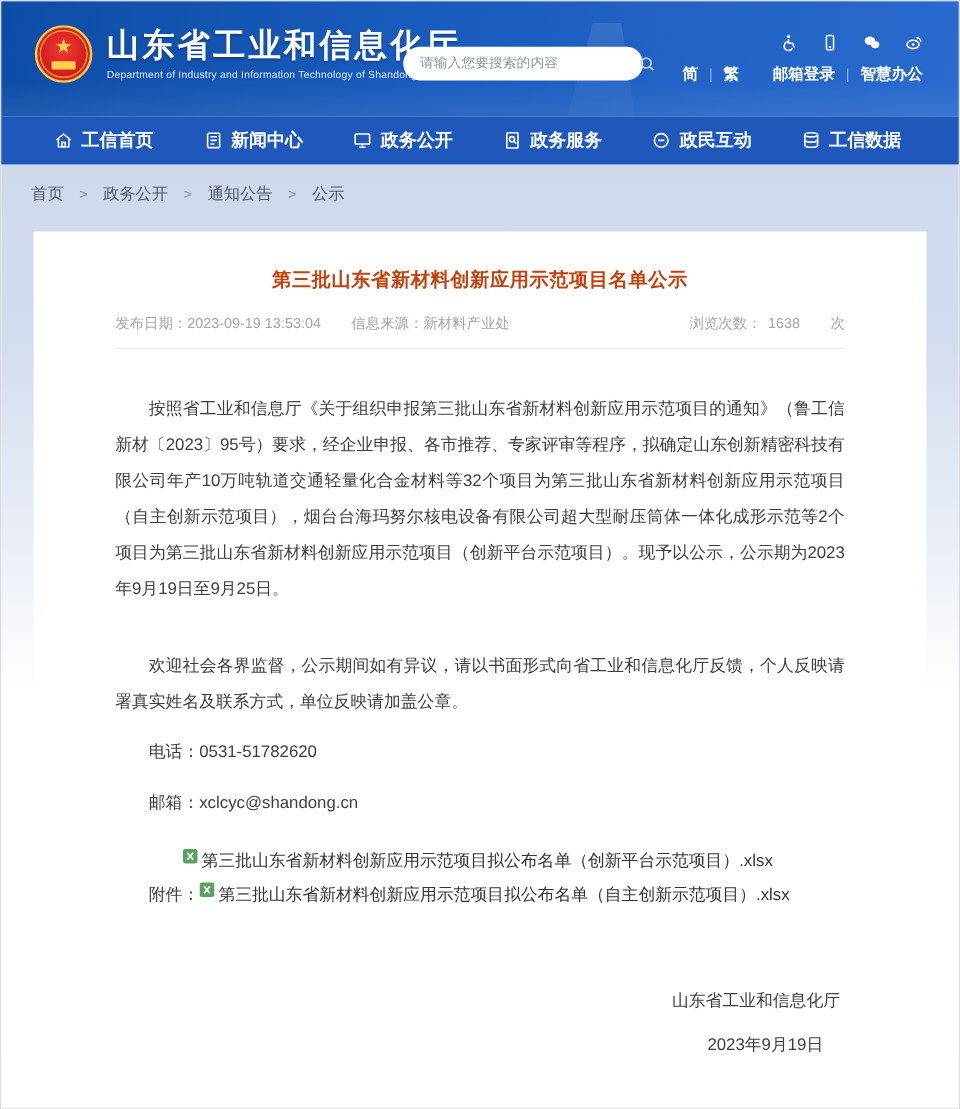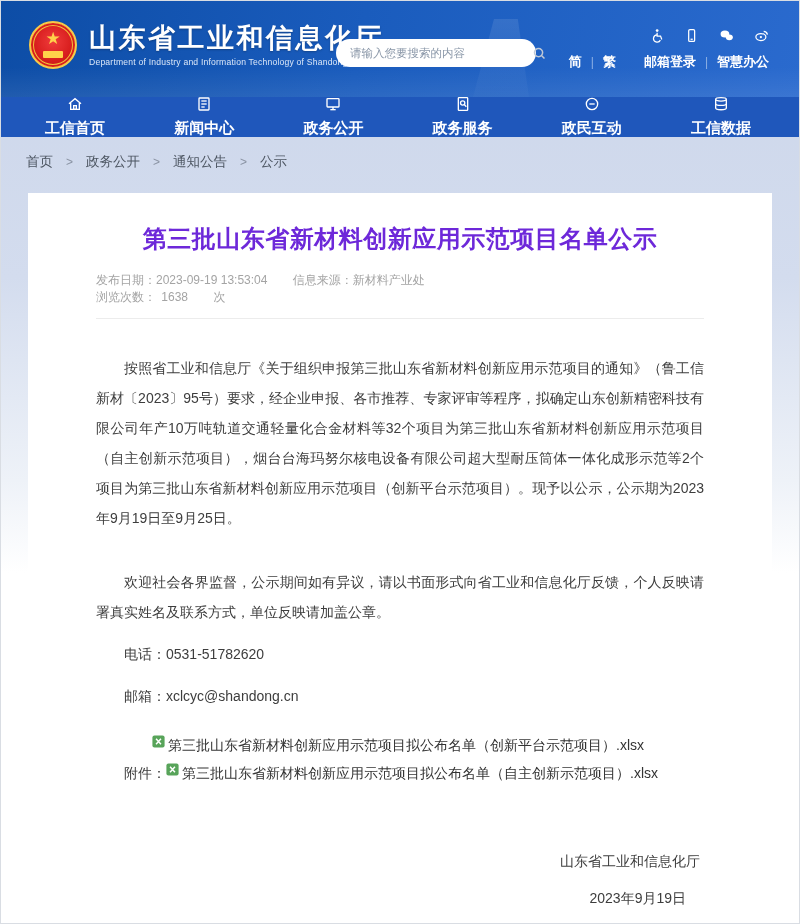--- a/index.html
+++ b/index.html
@@ -38,32 +38,32 @@
   .hdr-icon-row svg { width:15px; height:15px; display:block; }
   .hdr-link-row { margin-top:10px; display:flex; gap:9px; align-items:center; color:#fff; font-size:13px; font-weight:700; }
   .hdr-link-row a { color:#fff; text-decoration:none; }
   .hdr-sep { color:#8fb1e4; font-weight:400; font-size:12px; }
   .hdr-gap { width:10px; }
 
   
   .main-nav { height:40px; background:#1f57bb; display:flex; align-items:center;
     justify-content:space-between; padding:0 48px 0 44px; }
   .nav-item { display:flex; align-items:center; gap:7px; color:#fff; font-size:15px; font-weight:700;
-    cursor:pointer; white-space:nowrap;flex-direction:column; }
+    cursor:pointer; white-space:nowrap; }
   .nav-item svg { width:16px; height:16px; display:block; }
 
   
   .breadcrumb { height:56px; display:flex; align-items:center; padding:0 0 6px 25px; font-size:13.5px; color:#4d5662; }
   .breadcrumb a { color:#4d5662; text-decoration:none; }
   .crumb-sep { margin:0 13px; color:#8a93a3; font-size:12px; }
 
   
   .card { width:744px; margin:0 auto; background:#fff; padding:30px 68px 0 68px; min-height:476px; }
-  .article-title { text-align:center; font-size:24px; font-weight:700; color:#6d28d9; letter-spacing:0.5px; }
-  .meta-row { margin-top:17px; display:flex; justify-content:space-between; font-size:12px; color:#a4a4a4;flex-direction:column; }
+  .article-title { text-align:center; font-size:16px; font-weight:700; color:#c2410c; letter-spacing:0.5px; }
+  .meta-row { margin-top:17px; display:flex; justify-content:space-between; font-size:12px; color:#a4a4a4; }
   .meta-left span { margin-right:22px; }
   .meta-right .views-num { margin:0 6px 0 2px; }
   .meta-right .views-unit { margin-left:16px; }
   .meta-hr { border:none; border-top:1px solid #ececec; margin-top:12px; }
   .body-p { margin-top:34px; font-size:14px; color:#3d3d3d; line-height:30px; text-align:justify; text-indent:2em; }
   .contact-p { margin-top:12px; font-size:14px; color:#3d3d3d; line-height:30px; text-indent:2em; }
   .attachments { margin-top:20px; font-size:14px; color:#3d3d3d; }
   .attach-line { display:flex; align-items:flex-start; line-height:28px; }
   .attach-line.second { margin-top:2px; padding-left:56px; }
   .attach-label { padding-left:28px; white-space:nowrap; }

